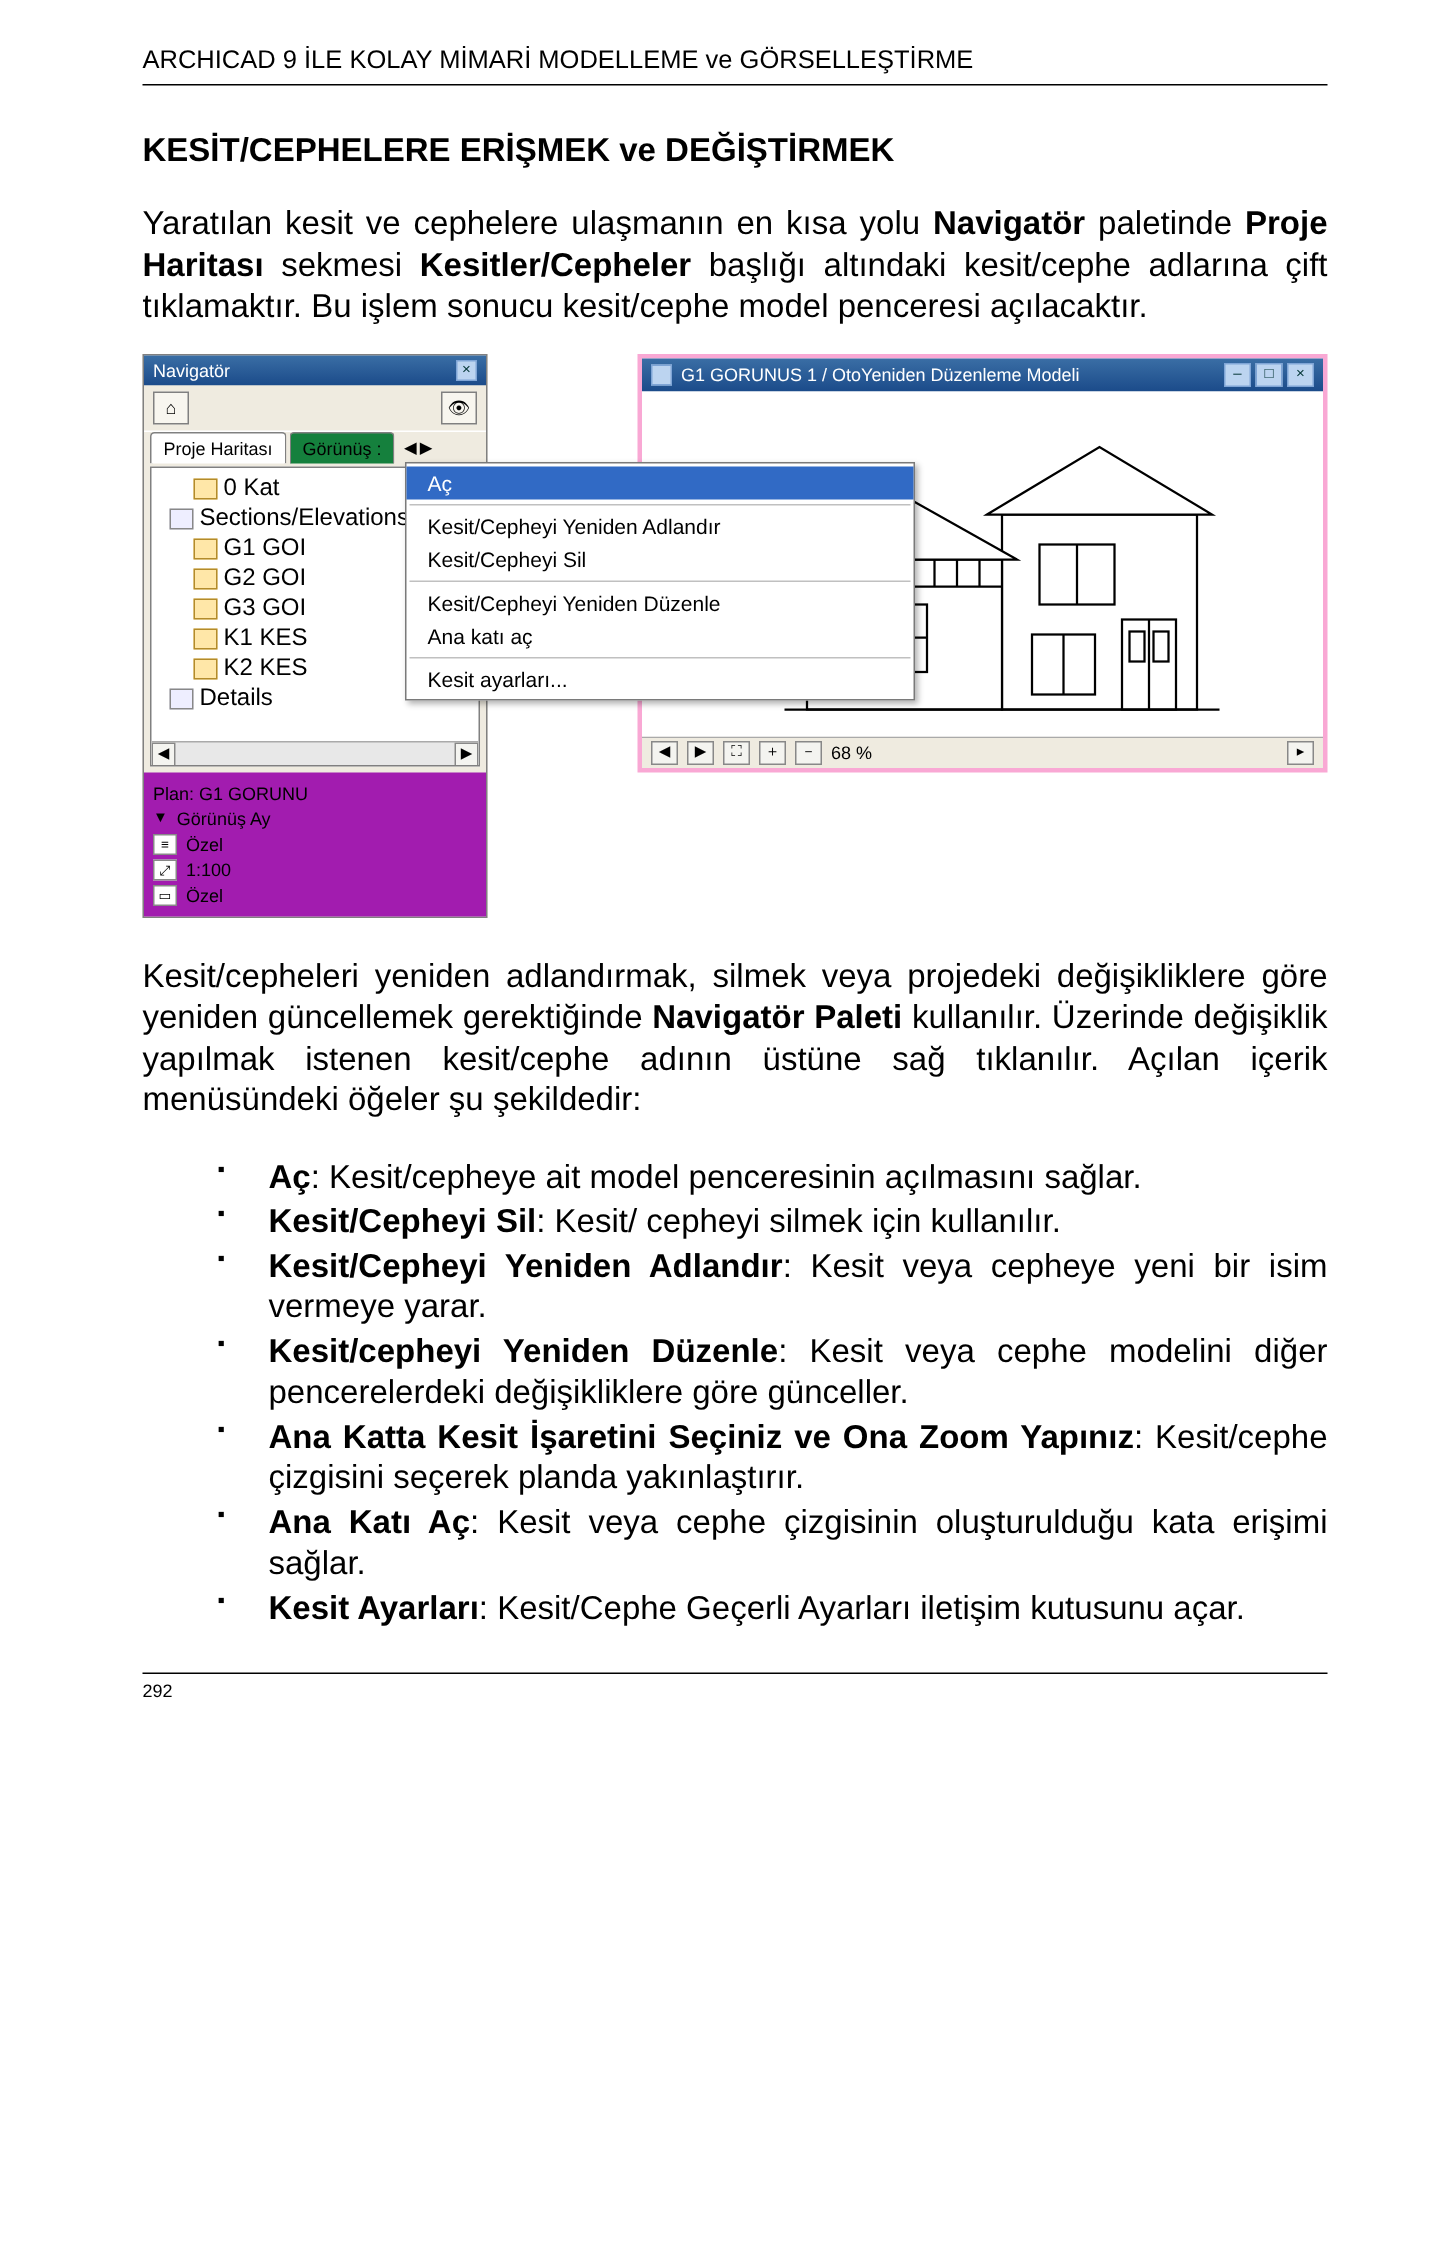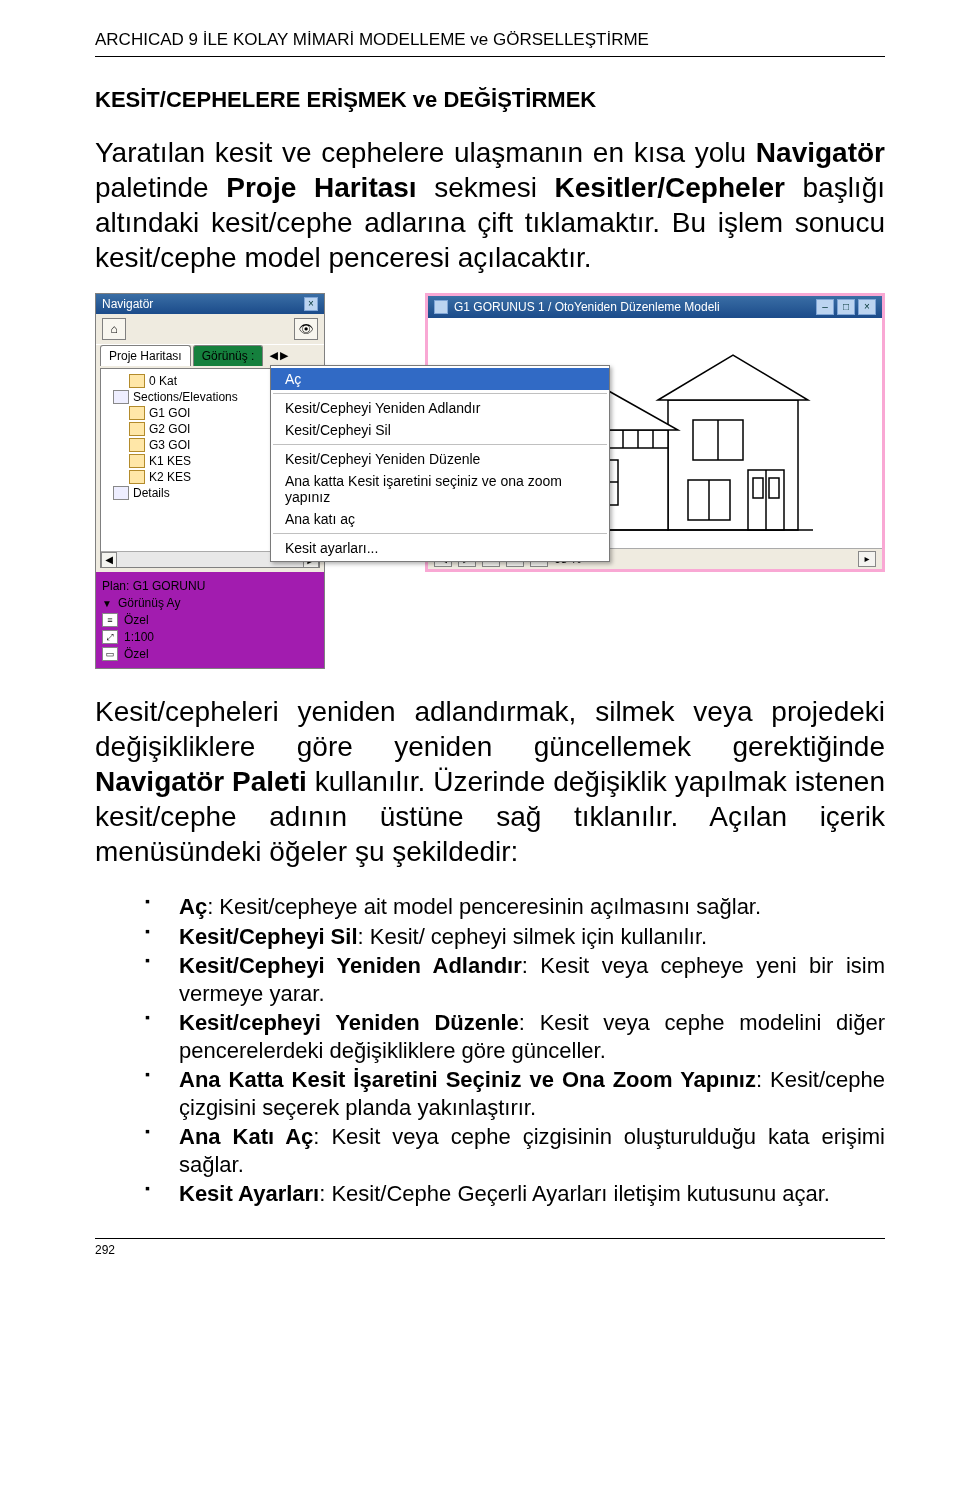--- a/index.html
+++ b/index.html
@@ -20,21 +20,21 @@
     border: none;
     border-top: 1px solid #000;
     margin-bottom: 30px;
   }
   h1.section-title {
     font-size: 22px;
     font-weight: bold;
     margin-bottom: 22px;
   }
   p.body-text {
-    font-size: 28px;
+    font-size: 22px;
     line-height: 1.25;
     text-align: justify;
     margin-bottom: 18px;
   }
   .bold { font-weight: bold; }
   .figure-area {
     margin: 15px 0 25px 0;
     display: flex;
     gap: 15px;
     align-items: flex-start;
@@ -105,21 +105,21 @@
     border:1px solid #808080;
     margin:2px 4px 4px 4px;
     padding:4px 2px;
     height:200px;
     overflow:hidden;
     position:relative;
   }
   .tree-row {
     display:flex;align-items:center;
     padding:1px 2px 1px 10px;
-    font-size:12px;
+    font-size:16px;
     white-space:nowrap;
   }
   .tree-row.ind1 { padding-left:26px; }
   .tree-ic {
     width:16px;height:14px;
     margin-right:4px;
     display:inline-flex;align-items:center;justify-content:center;
     font-size:10px;
   }
   .ic-folder { border:1px solid #b38b2b; background:#ffe7a8; }
@@ -321,21 +321,20 @@
       </div>
     </div>
 
     <div class="ctxmenu">
       <div class="ctx-item hi">Aç</div>
       <div class="ctx-sep"></div>
       <div class="ctx-item">Kesit/Cepheyi Yeniden Adlandır</div>
       <div class="ctx-item">Kesit/Cepheyi Sil</div>
       <div class="ctx-sep"></div>
       <div class="ctx-item">Kesit/Cepheyi Yeniden Düzenle</div>
-      <div class="ctx-item">Ana katta Kesit işaretini seçiniz ve ona zoom yapınız</div>
       <div class="ctx-item">Ana katı aç</div>
       <div class="ctx-sep"></div>
       <div class="ctx-item">Kesit ayarları...</div>
     </div>
 
     <div class="model-win">
       <div class="mw-titlebar">
         <div class="mw-tb-left">
           <span class="mw-ic"></span>
           <span>G1 GORUNUS 1 / OtoYeniden Düzenleme Modeli</span>

